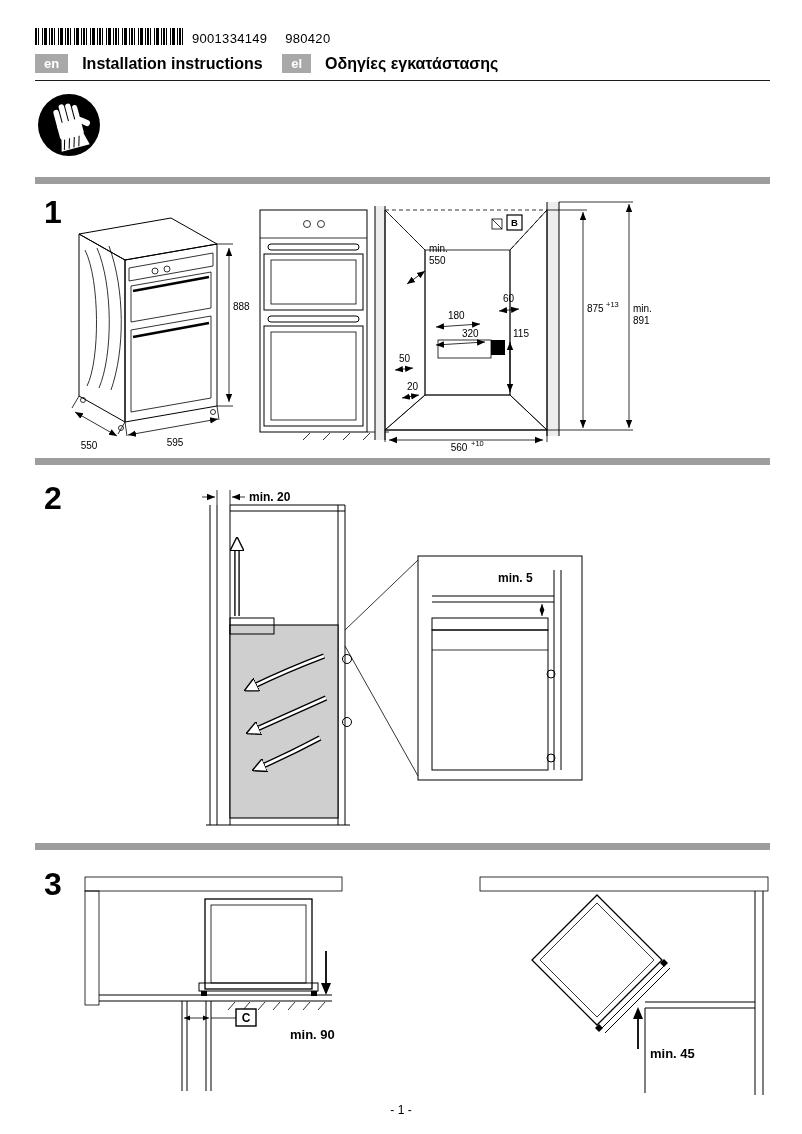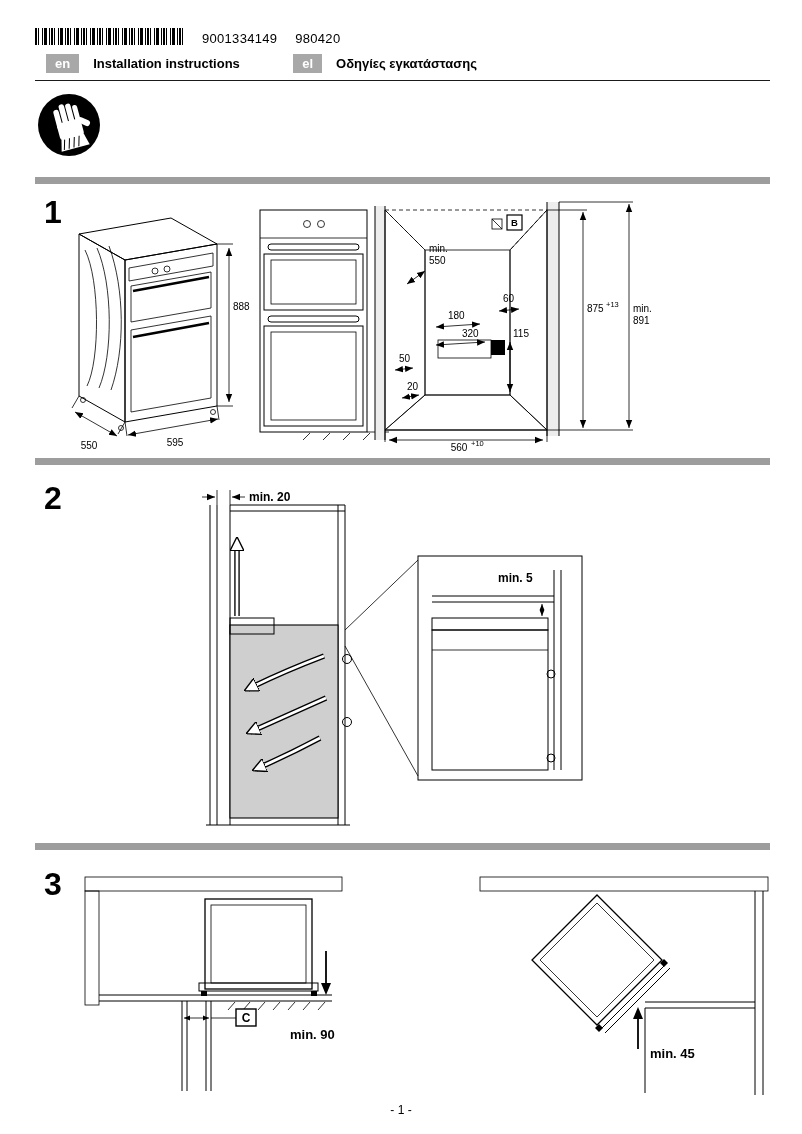--- a/index.html
+++ b/index.html
@@ -7,21 +7,21 @@
         font-family:"Liberation Sans",sans-serif;color:#000;}
   .abs{position:absolute;}
   
   .barcode{width:148px;height:17px;
     background:repeating-linear-gradient(90deg,#000 0 2px,#fff 2px 3px,#000 3px 4px,#fff 4px 7px,#000 7px 8px,#fff 8px 9px,#000 9px 12px,#fff 12px 14px,#000 14px 15px,#fff 15px 16px);}
   .codes{font-size:13px;letter-spacing:.3px;}
   .codes span{margin-right:14px;}
   .langrow{display:flex;align-items:center;}
   .badge{display:inline-block;background:#a8a8a8;color:#fff;font-weight:bold;font-size:13px;
          padding:2px 9px;line-height:15px;}
-  .langtitle{font-weight:bold;font-size:13px;margin-left:14px;}
+  .langtitle{font-weight:bold;font-size:16px;margin-left:14px;}
   .rule{height:1px;background:#1a1a1a;}
   .divider{height:7px;background:#9d9d9d;}
   .stepnum{font-size:32px;font-weight:bold;line-height:32px;}
   .footer{width:802px;text-align:center;font-size:12px;}
   
   svg{display:block;}
   svg text{font-family:"Liberation Sans",sans-serif;fill:#000;}
   .dim{font-size:10px;}
   .sup{font-size:7.5px;}
   .dimb{font-size:12px;font-weight:bold;}
@@ -30,26 +30,26 @@
   .ln{stroke:#000;stroke-width:1;fill:none;}
   .thin{stroke:#000;stroke-width:.8;fill:none;}
   .thick{stroke:#000;stroke-width:1.3;fill:none;}
 </style>
 </head>
 <body>
 
 <div class="page">
 
   <div class="abs barcode" style="left:35px;top:28px;"></div>
-  <div class="abs codes" style="left:202px;top:31px;">
+  <div class="abs codes" style="left:192px;top:31px;">
     <span>9001334149</span>
     <span>980420</span>
   </div>
 
-  <div class="abs langrow" style="left:46px;top:54px;">
+  <div class="abs langrow" style="left:35px;top:54px;">
     <span class="badge">en</span>
     <span class="langtitle" style="width:186px;">Installation instructions</span>
     <span class="badge" style="margin-left:14px;text-align:right;">el</span>
     <span class="langtitle">Οδηγίες εγκατάστασης</span>
   </div>
   <div class="abs rule" style="left:35px;top:80px;width:735px;"></div>
 
   <svg class="abs" style="left:36px;top:92px;" width="66" height="66" viewBox="0 0 66 66">
     <circle cx="33" cy="33" r="31" fill="#000"></circle>
     <g transform="rotate(-15 33 33)">

